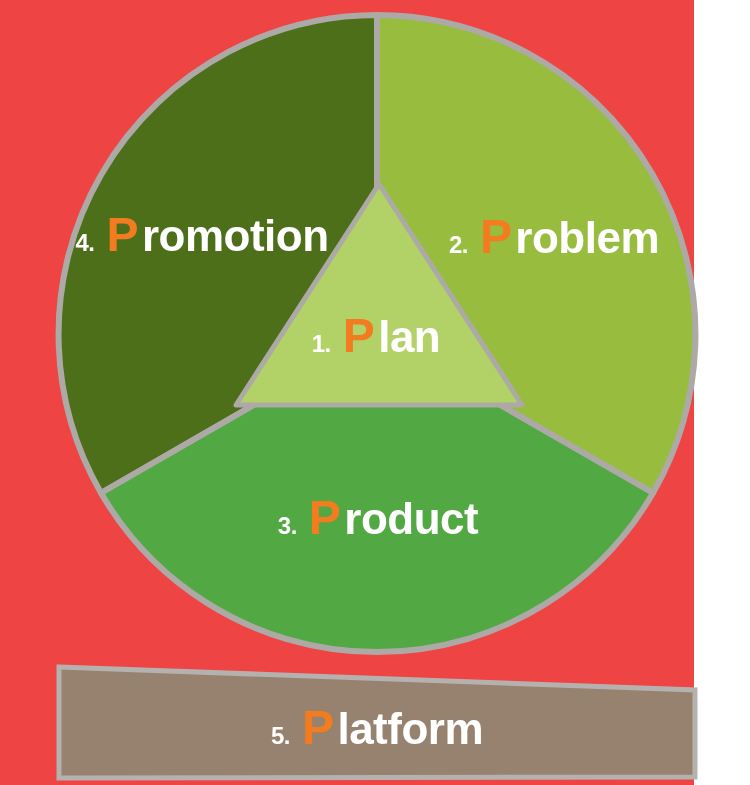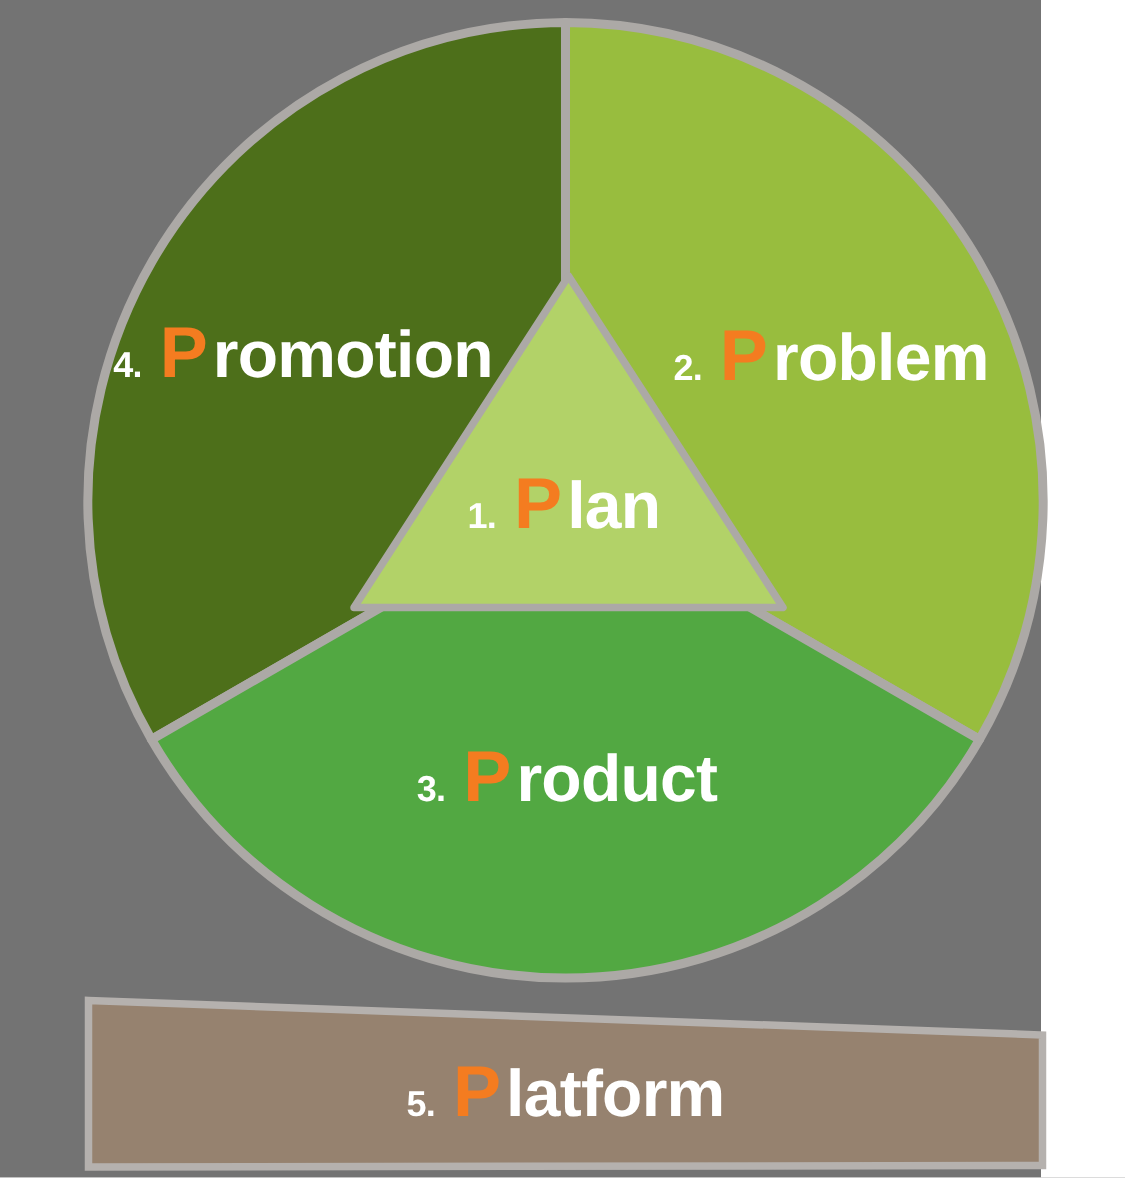--- a/index.html
+++ b/index.html
@@ -8,21 +8,21 @@
     background: #ffffff;
     width: 750px;
     height: 785px;
     overflow: hidden;
     font-family: "Liberation Sans", sans-serif;
   }
   .canvas {
     position: relative;
     width: 694px;
     height: 785px;
-    background: #737373;
+    background: #ef4444;
   }
   svg { display: block; }
   .sector {
     stroke: #aca9a6;
     stroke-width: 6;
     stroke-linejoin: round;
   }
   .triangle {
     stroke: #aca9a6;
     stroke-width: 5;

